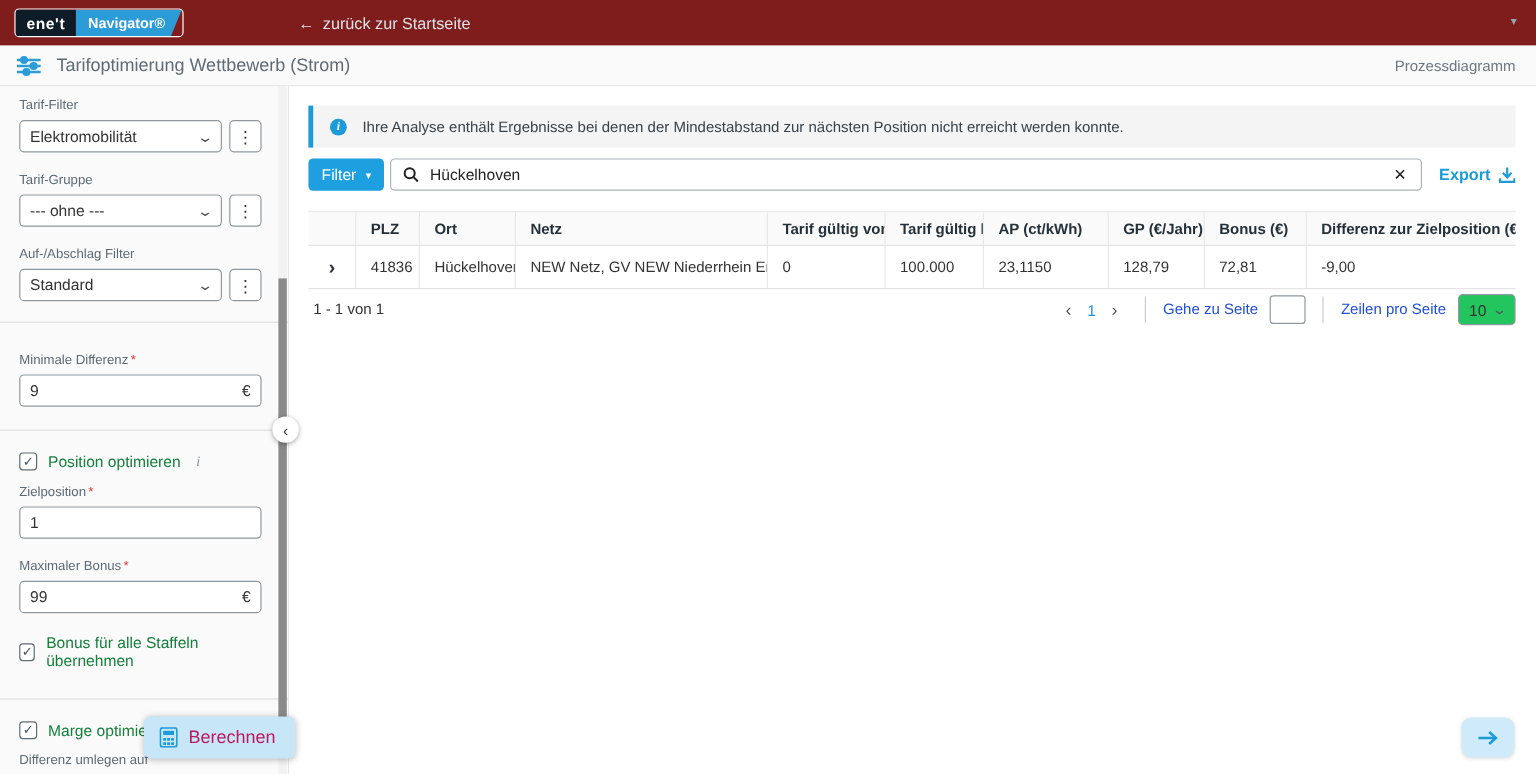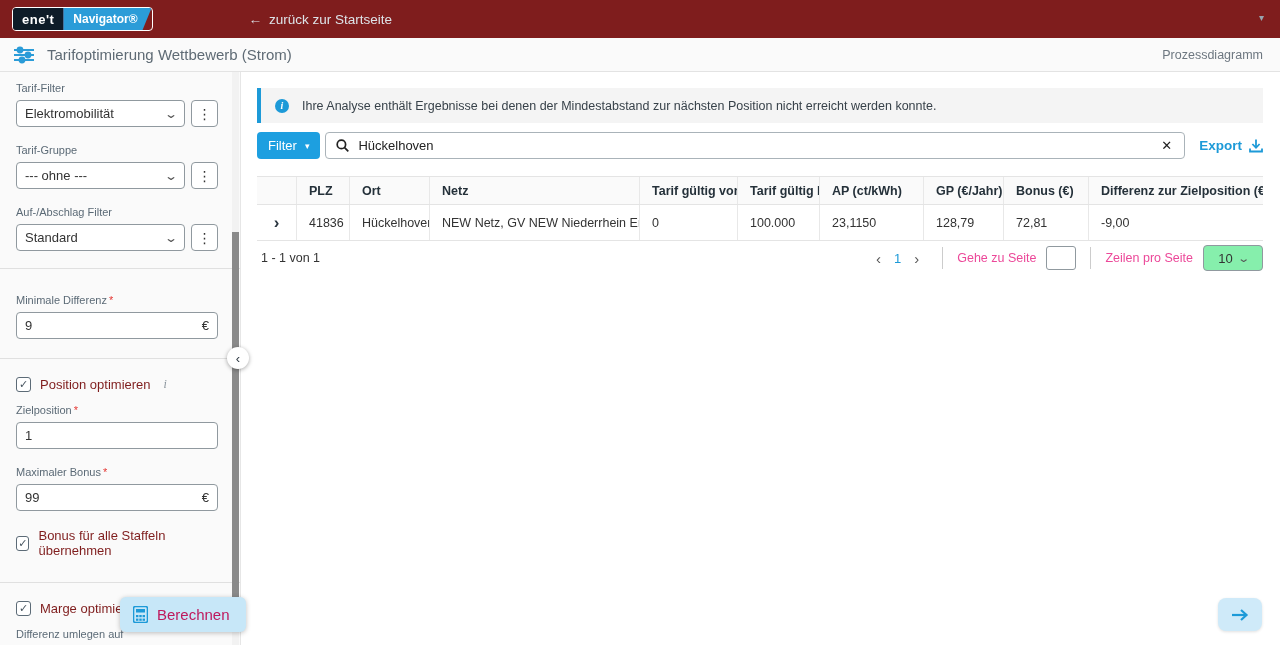--- a/index.html
+++ b/index.html
@@ -40,21 +40,21 @@
   .select .sel-caret { margin-left:auto; color:#555; font-size:12px; transform:scaleX(1.4); }
   .kebab-btn { width:27px; height:27px; border:1px solid #90999f; border-radius:4px; background:#fff;
     display:flex; align-items:center; justify-content:center; font-size:14px; color:#333; cursor:pointer; }
   .text-input { height:27px; border:1px solid #90999f; border-radius:4px; background:#fff;
     display:flex; align-items:center; padding:0 8px; font-size:13px; color:#333; margin-bottom:17px; }
   .text-input .suffix { margin-left:auto; color:#333; }
   .divider { border-top:1px solid #e0e0e0; margin:3px -22px 20px -16px; }
   .checkbox-row { display:flex; align-items:center; gap:9px; margin-bottom:12px; cursor:pointer; }
   .checkbox { width:15px; height:15px; border:1.5px solid #5c6b77; border-radius:3px; background:#fff;
     display:flex; align-items:center; justify-content:center; font-size:11px; color:#46535e; }
-  .checkbox-label { font-size:13px; color:#7f1d1d; }
+  .checkbox-label { font-size:13px; color:#15803d; }
   .info-i { color:#8a949c; font-size:12px; font-family:"Liberation Serif", serif; font-style:italic; margin-left:4px; }
 
   .collapse-handle { position:absolute; left:227px; top:347px; width:22px; height:22px; border-radius:50%;
     background:#fff; box-shadow:0 1px 4px rgba(0,0,0,.35); display:flex; align-items:center;
     justify-content:center; font-size:13px; color:#2b3640; cursor:pointer; z-index:30; }
 
   .berechnen-btn { position:absolute; left:120px; top:597px; height:35px; padding:0 16px 0 13px;
     background:#c7e7f8; border:none; border-radius:6px; box-shadow:0 1px 5px rgba(0,0,0,.25);
     display:flex; align-items:center; gap:9px; color:#be185d; font-size:15px; cursor:pointer; z-index:20;
     font-family:"Liberation Sans", sans-serif; }
@@ -102,25 +102,25 @@
   .sort-arrow { margin-left:5px; font-size:11px; color:#25313a; }
   .row-chevron { color:#2b3640; font-size:17px; font-weight:bold; cursor:pointer; line-height:1; }
 
   
   .pagination { margin:0 17px 0 16px; height:34px; display:flex; align-items:center; }
   .range-label { font-size:12.5px; color:#333; margin-left:4px; }
   .pag-right { margin-left:auto; display:flex; align-items:center; }
   .pag-arrow { font-size:15px; color:#555; padding:0 9px; cursor:pointer; }
   .pag-page { font-size:13px; color:#1d9ad8; padding:0 4px; cursor:pointer; }
   .pag-sep { width:1px; height:22px; background:#ccc; margin:0 14px; }
-  .goto-label, .rpp-label { font-size:12.5px; color:#ec4899; }
+  .goto-label, .rpp-label { font-size:12.5px; color:#1d4ed8; }
   .goto-input { width:30px; height:24px; border:1px solid #90999f; border-radius:3px; background:#fff;
     margin-left:10px; }
-  .rpp-select { margin-left:10px; height:26px; width:60px; border:1px solid #90999f; border-radius:4px;
-    background:#86efac; display:flex; align-items:center; justify-content:center; gap:6px;
+  .rpp-select { margin-left:10px; height:26px; width:48px; border:1px solid #90999f; border-radius:4px;
+    background:#22c55e; display:flex; align-items:center; justify-content:center; gap:6px;
     font-size:13px; color:#333; cursor:pointer; }
   .rpp-select .sel-caret { font-size:11px; color:#555; transform:scaleX(1.4); }
 
   .fab-next { position:absolute; right:18px; top:598px; width:44px; height:33px; border:none;
     border-radius:8px; background:#cfeaf9; display:flex; align-items:center; justify-content:center;
     cursor:pointer; box-shadow:0 1px 3px rgba(0,0,0,.12); }
 </style>
 </head>
 <body>
 

